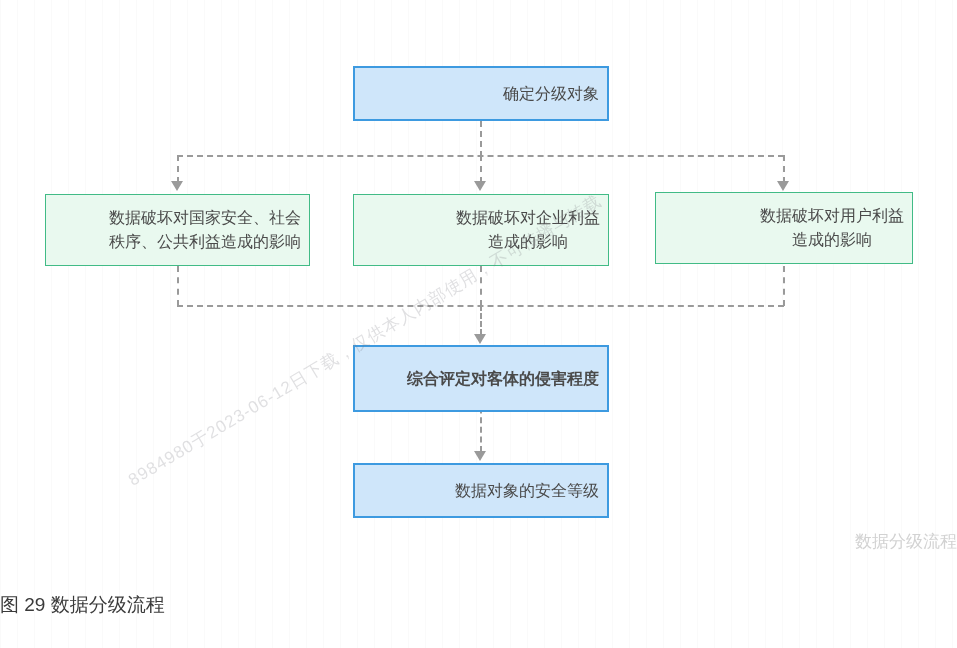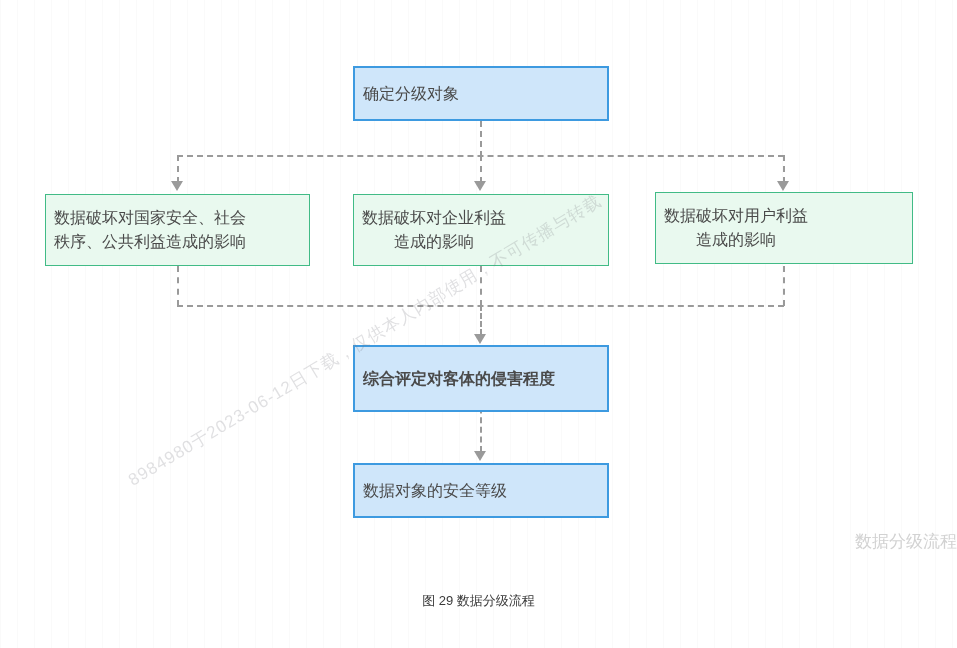--- a/index.html
+++ b/index.html
@@ -42,21 +42,21 @@
     user-select: none;
     z-index: 5;
   }
 
   
   .node {
     position: absolute;
     box-sizing: border-box;
     display: flex;
     align-items: center;
-    justify-content: flex-start;
+    justify-content: flex-end;
     text-align: center;
     font-size: 16px;
     line-height: 1.5;
     color: #4a4a4a;
     z-index: 3;
   }
   .node .node-text {
     display: block;
     white-space: pre-line;
     padding: 0 8px;
@@ -131,22 +131,22 @@
     text-align: right;
     font-size: 17px;
     color: #d2d2d2;
     z-index: 4;
   }
   #figure-caption {
     position: absolute;
     left: 0;
     top: 592px;
     width: 957px;
-    text-align: center;
-    font-size: 13px;
+    text-align: left;
+    font-size: 19px;
     color: #3a3a3a;
     z-index: 6;
   }
 </style>
 </head>
 <body>
 
 <div id="canvas">
 
   <div class="watermark">8984980于2023-06-12日下载，仅供本人内部使用，不可传播与转载</div>

